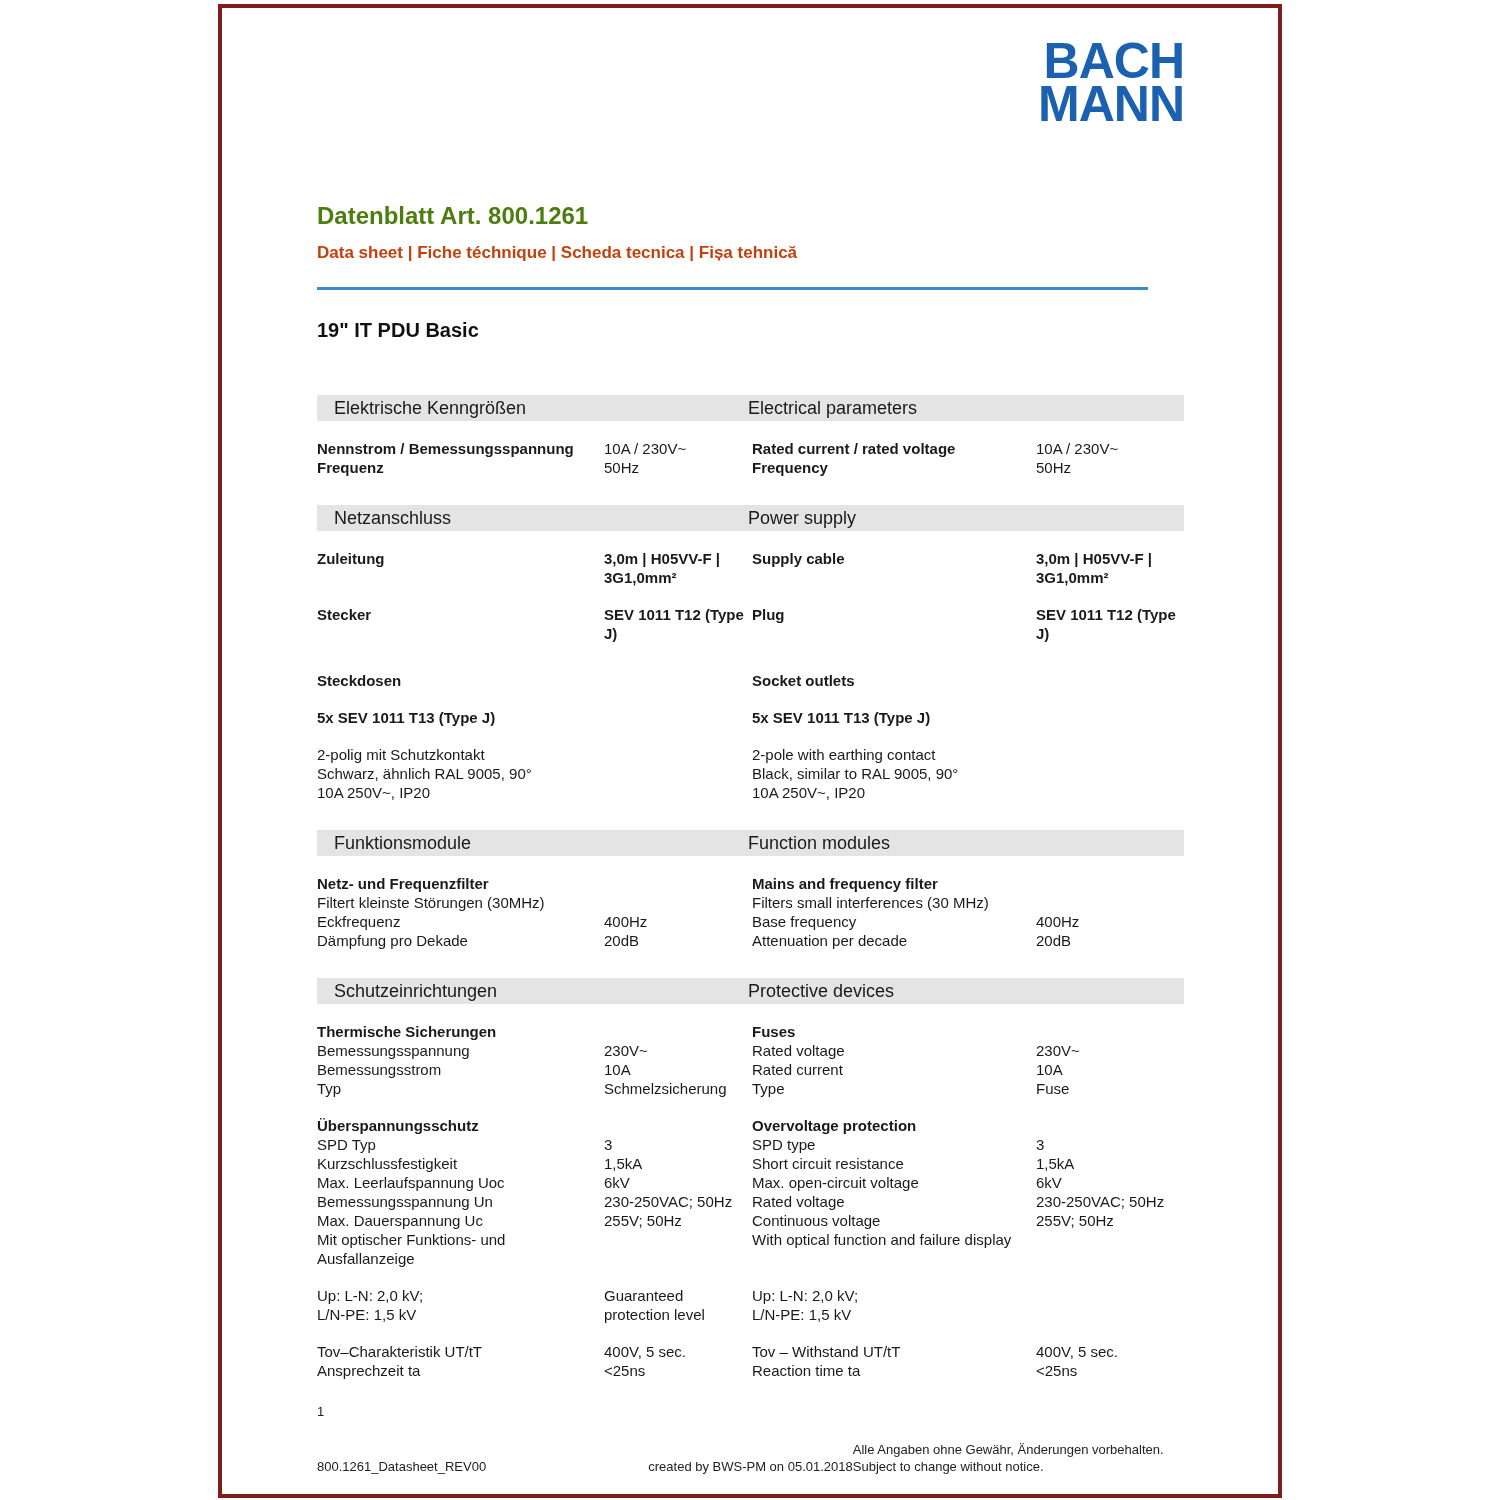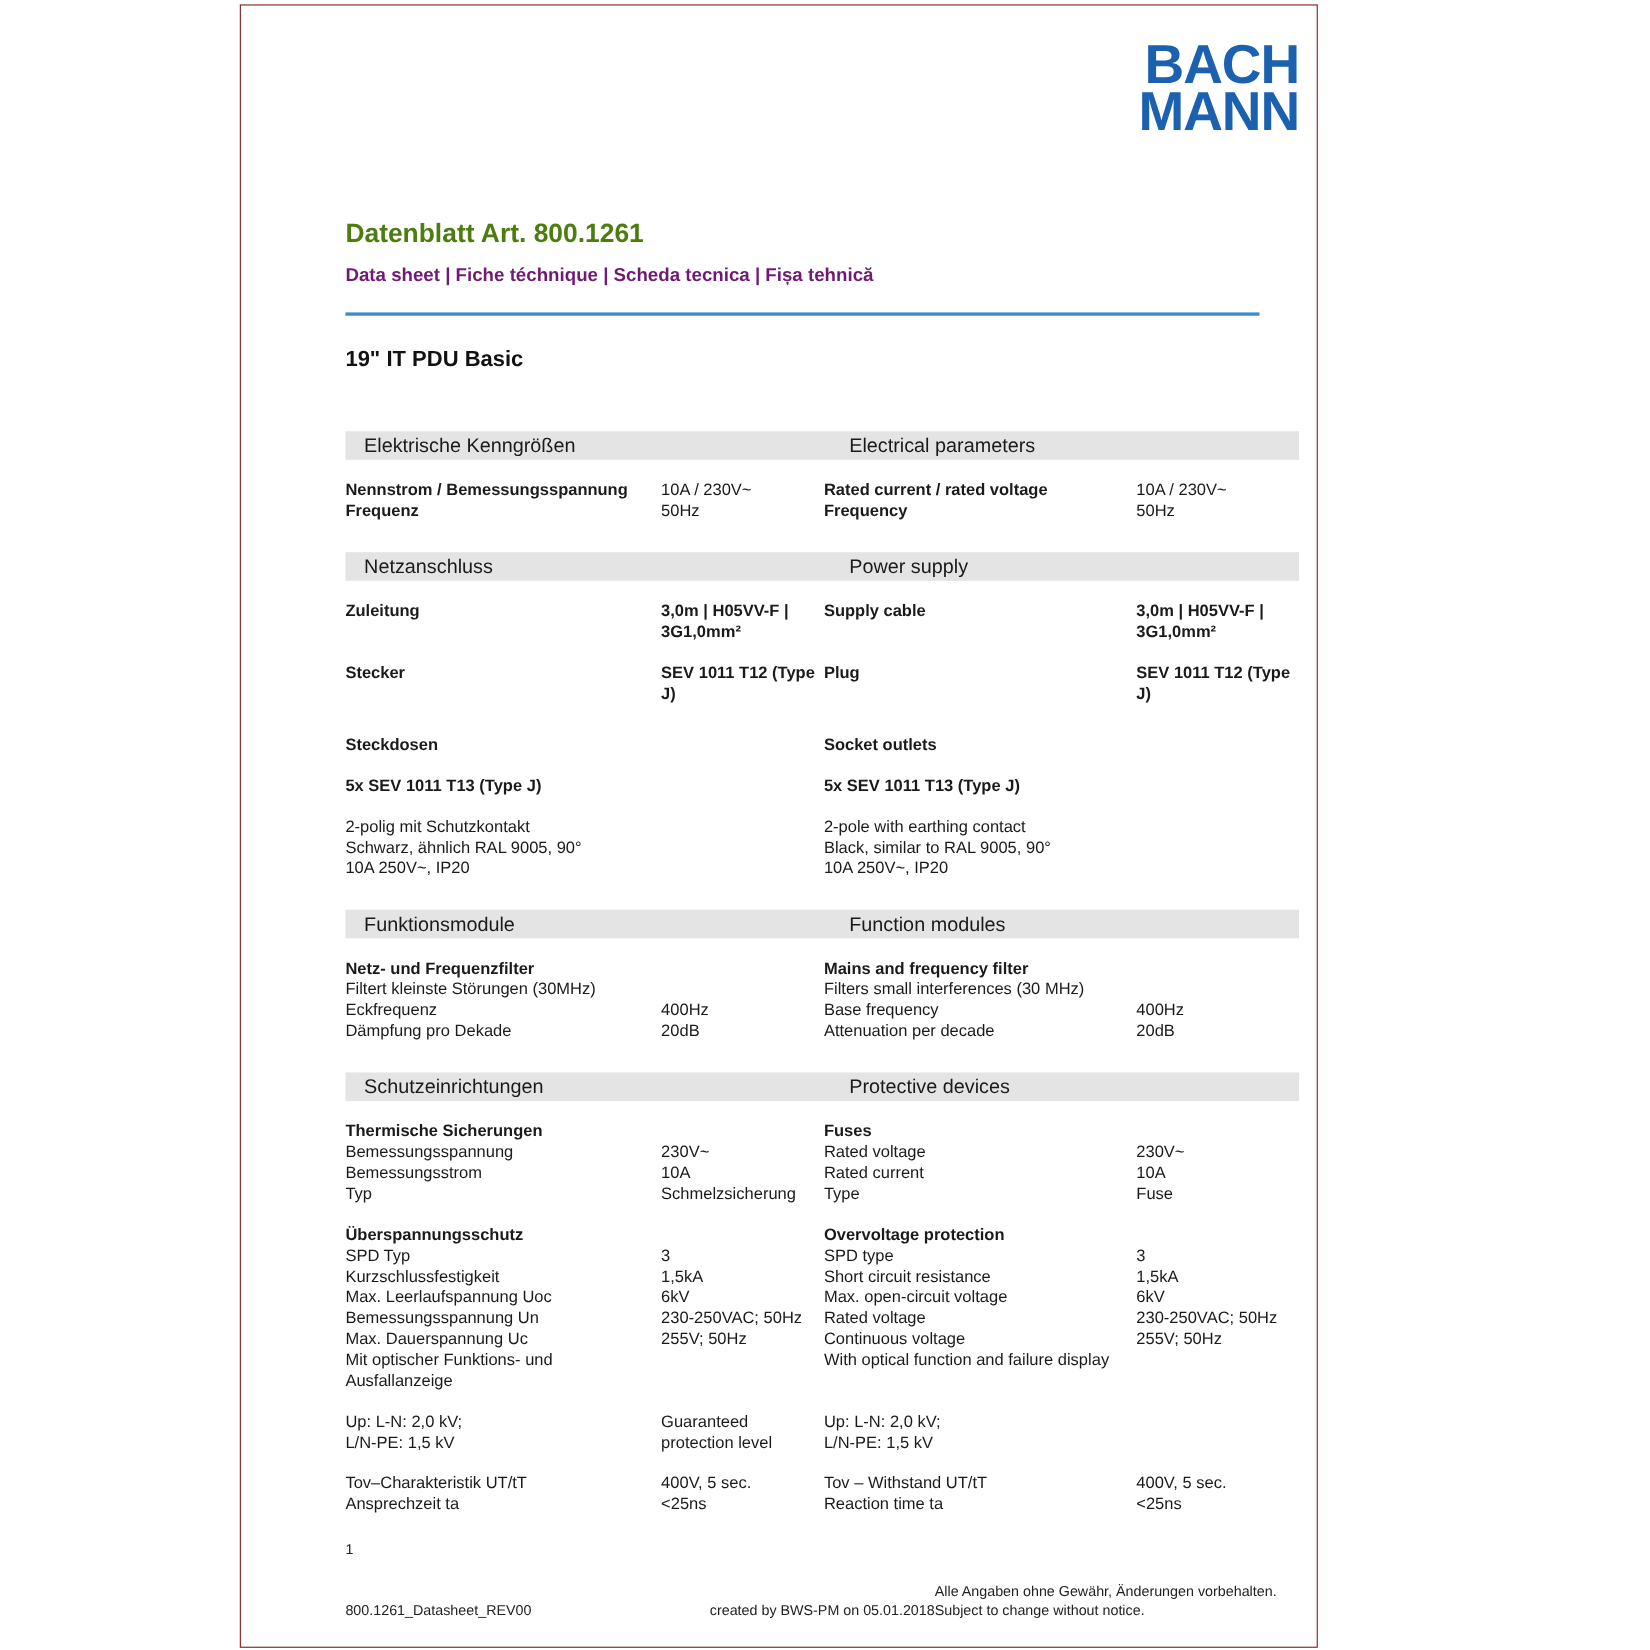--- a/index.html
+++ b/index.html
@@ -11,24 +11,24 @@
   body {
     position: relative;
     width: 1500px;
     height: 1500px;
     overflow: hidden;
   }
   .page {
     position: absolute;
     left: 218px;
     top: 4px;
-    width: 980px;
+    width: 1064px;
     height: 1494px;
     box-sizing: border-box;
-    border: 1px solid #7f1d1d;
+    border: 4px solid #7f1d1d;
     background: #ffffff;
   }
   .content {
     position: absolute;
     left: 95px;
     top: 0;
     width: 867px;
   }
   .logo {
     margin-top: 32px;
@@ -44,21 +44,21 @@
     font-size: 24px;
     line-height: 28px;
     font-weight: bold;
     color: #4d7c0f;
   }
   .doc-subtitle {
     margin-top: 12px;
     font-size: 17px;
     line-height: 21px;
     font-weight: bold;
-    color: #701a75;
+    color: #c2410c;
   }
   .divider {
     margin-top: 24px;
     width: 831px;
     height: 3px;
     background: #3a8bcd;
   }
   .product-title {
     margin: 28px 0 0 0;
     font-size: 20px;
@@ -70,21 +70,21 @@
   .spec-section.first { margin-top: 52px; }
   .sec-bar {
     position: relative;
     height: 26px;
     background: #e4e4e4;
     font-size: 18px;
     line-height: 26px;
     color: #1a1a1a;
   }
   .bar-de { position: absolute; left: 17px; white-space: nowrap; }
-  .bar-en { position: absolute; left: 458px; white-space: nowrap; }
+  .bar-en { position: absolute; left: 431px; white-space: nowrap; }
   .sec-body { margin-top: 18px; }
   .spec-row {
     display: grid;
     grid-template-columns: 287px 148px 284px 148px;
     font-size: 15px;
     line-height: 19px;
     color: #1a1a1a;
   }
   .spec-row.group-break { margin-top: 18px; }
   .cell { padding-right: 6px; white-space: pre-line; }

